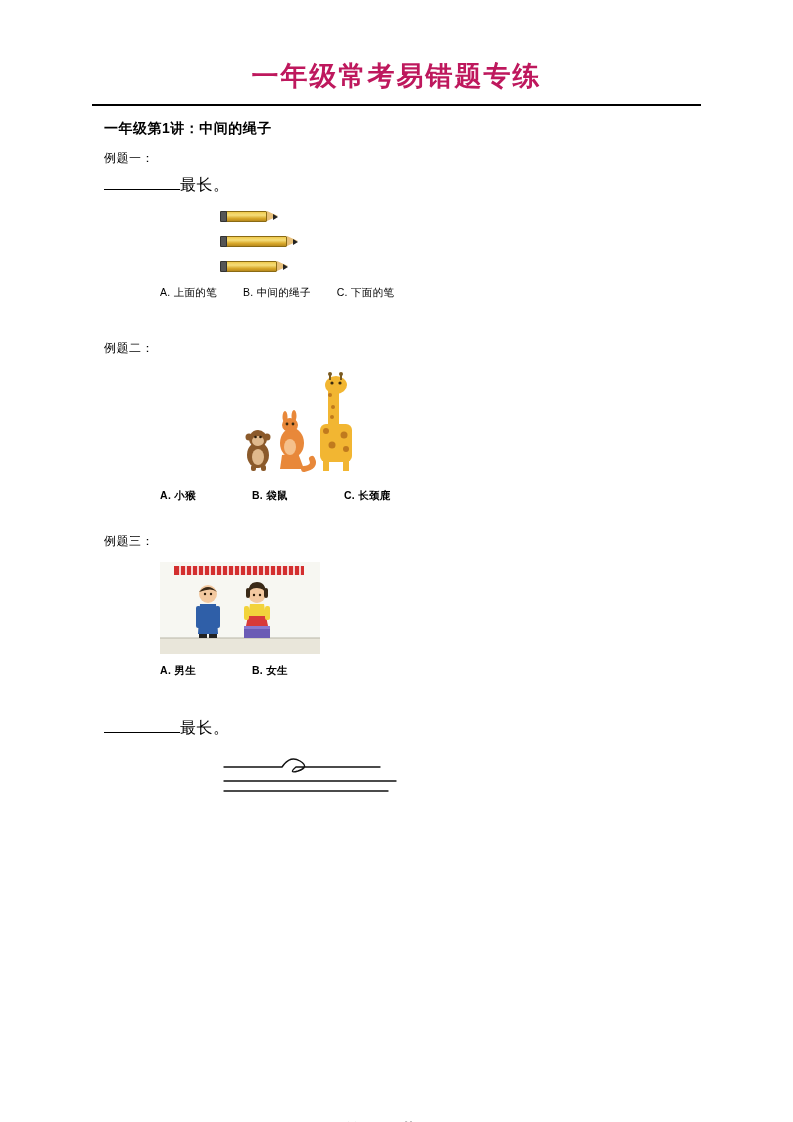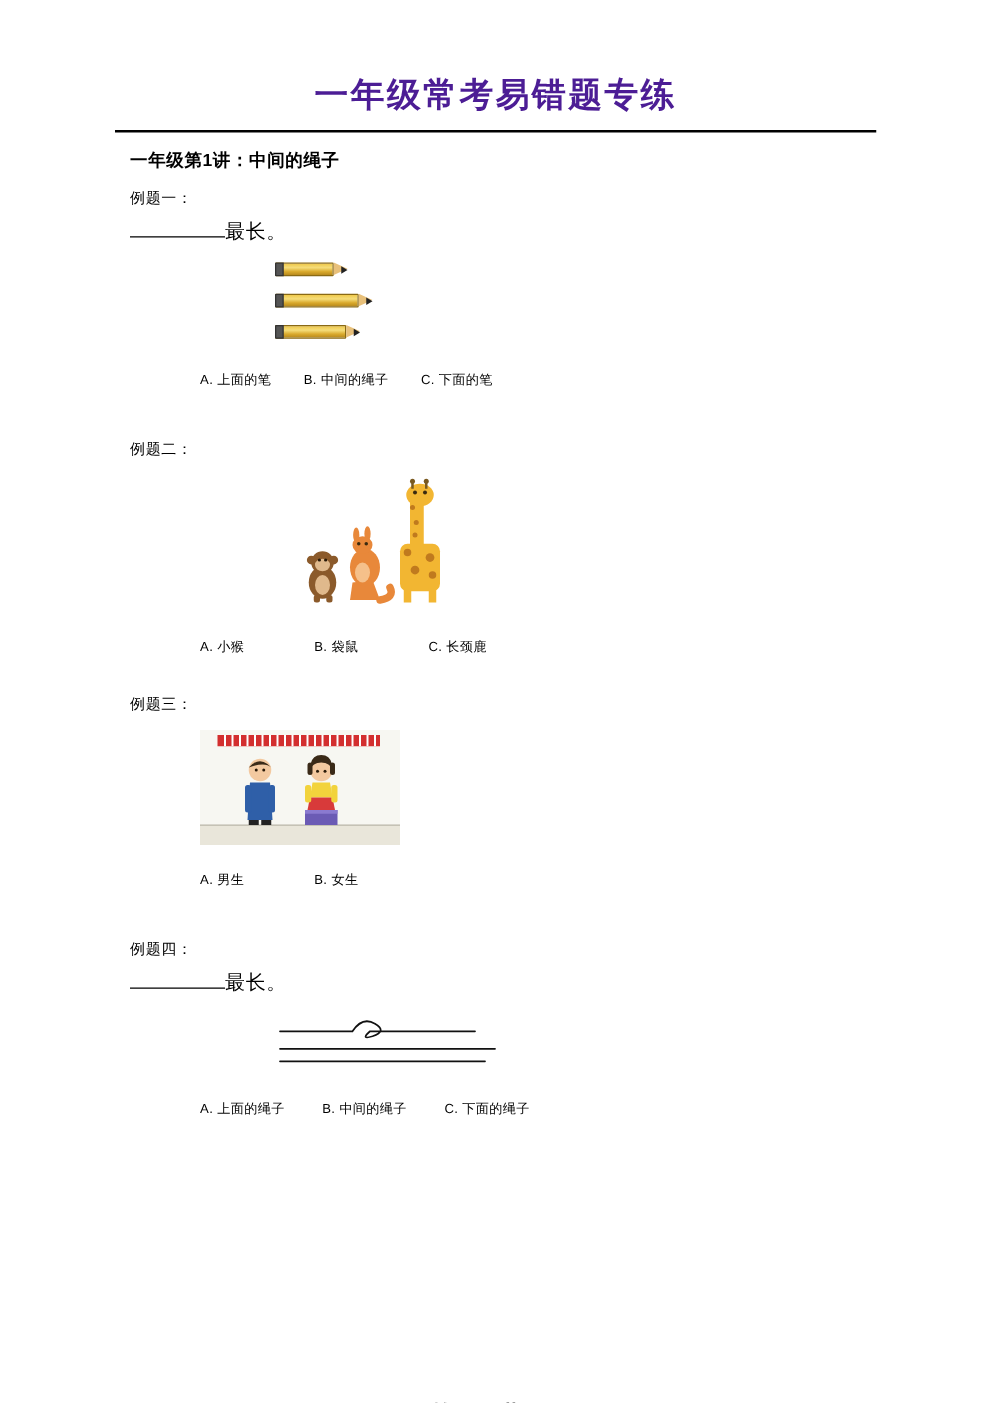--- a/index.html
+++ b/index.html
@@ -22,21 +22,21 @@
     box-sizing: border-box;
     padding: 0 100px;
   }
   .doc-title {
     text-align: center;
     font-size: 27px;
     font-weight: bold;
     letter-spacing: 2px;
     margin-top: 58px;
     margin-bottom: 10px;
-    color: #4c1d95;
+    color: #be185d;
   }
   .title-rule {
     border-bottom: 2.5px solid #000;
     margin: 0 -8px 14px -8px;
   }
   .lesson-heading {
     font-size: 14px;
     font-weight: bold;
     margin: 12px 0 12px 4px;
     letter-spacing: 0.5px;
@@ -68,26 +68,25 @@
     padding-left: 60px;
     min-height: 40px;
   }
   .options {
     font-size: 10.5px;
     margin-left: 60px;
     letter-spacing: 0.3px;
   }
   .options span.opt {
     display: inline-block;
-    margin-top: 11px;
   }
   .opt-gap-1 { margin-right: 26px; }
   .opt-gap-2 { margin-right: 30px; }
   .opt-gap-wide { margin-right: 56px; }
-  .opt-bold { font-weight: normal; }
+  .opt-bold { font-weight: bold; }
   .spacer-lg { height: 34px; }
   .spacer-md { height: 24px; }
 
   
   .pencils { padding-left: 120px; }
   .pencil-row { margin-bottom: 7px; }
   .pencil {
     display: inline-block;
     height: 11px;
     position: relative;
@@ -325,31 +324,27 @@
       </svg>
     </div>
     <div class="options">
       <span class="opt opt-gap-wide opt-bold"><span>A.</span>&nbsp;<span>男生</span></span><span class="opt opt-bold"><span>B.</span>&nbsp;<span>女生</span></span>
     </div>
   </div>
 
   <div class="spacer-lg"></div>
 
   <div class="example-block">
-    <div class="example-label">例题四：</div>
     <div class="question-line">
       <span class="blank"></span><span>最长。</span>
     </div>
     <div class="figure ropes" style="padding-left:0;">
       <svg width="180" height="50" viewBox="0 0 180 50">
         <path d="M4 16 L62 16 Q70 4 80 10 Q90 16 78 20 Q68 23 76 16 L160 16" stroke="#111" stroke-width="1.4" fill="none" stroke-linecap="round"></path>
         <path d="M4 30 L176 30" stroke="#111" stroke-width="1.4" fill="none" stroke-linecap="round"></path>
         <path d="M4 40 L168 40" stroke="#111" stroke-width="1.4" fill="none" stroke-linecap="round"></path>
       </svg>
     </div>
-    <div class="options">
-      <span class="opt opt-gap-2"><span>A.</span>&nbsp;<span>上面的绳子</span></span><span class="opt opt-gap-2"><span>B.</span>&nbsp;<span>中间的绳子</span></span><span class="opt"><span>C.</span>&nbsp;<span>下面的绳子</span></span>
-    </div>
   </div>
 
   <div class="footer">第 页 共  页</div>
 
 </div>
 
 </body></html>

